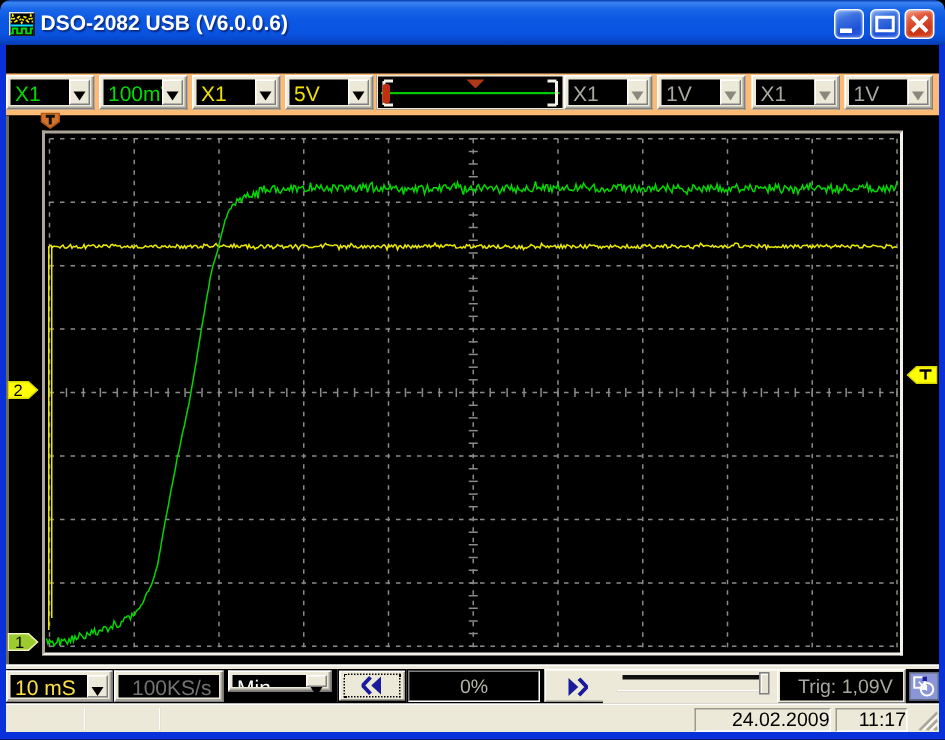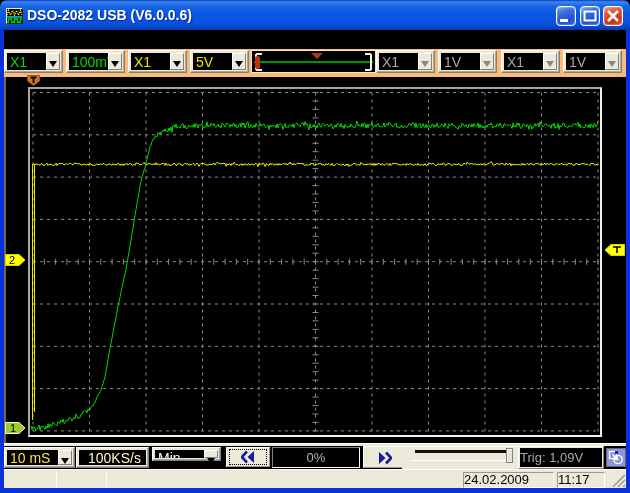--- a/index.html
+++ b/index.html
@@ -23,21 +23,21 @@
 .cbtn:after{content:"";position:absolute;left:2px;top:7px;border:4.5px solid transparent;border-top:6px solid #000;border-bottom:none}
 .cbtn.dis:after{border-top-color:#8a887c}
 
 #scope{position:absolute;left:4px;top:77px;width:622px;height:366px;background:#000}
 #plot{position:absolute;left:24px;top:10px;width:574px;height:350px;border:2px solid;border-color:#aba699 #f4f2e8 #f4f2e8 #aba699;background:#000}
 
 #ridge{position:absolute;left:4px;top:443px;width:622px;height:3px;background:#ece9d8;border-top:1px solid #fff}
 #tb2{position:absolute;left:4px;top:446px;width:622px;height:23px;background:#000}
 
 #status{position:absolute;left:4px;top:469px;width:622px;height:19px;background:#ece9d8;border-top:1px solid #fff}
-.spanel{position:absolute;top:2px;height:16px;border:1px solid;border-color:#9c9a8c #fff #fff #9c9a8c;font-size:12px;color:#000;text-align:left}
+.spanel{position:absolute;top:2px;height:16px;border:1px solid;border-color:#9c9a8c #fff #fff #9c9a8c;font-size:12px;color:#000;text-align:right}
 
 #bl{position:absolute;left:0;top:30px;width:4px;height:458px;background:#0831d9}
 #br{position:absolute;left:626px;top:30px;width:4px;height:458px;background:#0831d9}
 #bb{position:absolute;left:0;top:488px;width:630px;height:5px;background:#0831d9}
 u{text-decoration:underline}
 </style></head><body>
 <div id="win">
 <div id="title">
  <div id="icon"><svg width="15" height="14" viewBox="0 0 15 14">
           <polyline points="0,6 1.5,1.5 3.5,6 5.5,1.5 7.5,6 9.5,1.5 11.5,6 13.5,1.5 15,6" fill="none" stroke="#ffee00" stroke-width="1.4" stroke-dasharray="1.1 1"></polyline>
@@ -239,21 +239,21 @@
         <path d="M9 3 L17 3 M13 3 L13 9" stroke="#000" stroke-width="1.6"></path>
       </svg>
 </div>
 <div id="ridge"></div>
 <div id="tb2">
  <div class="combo" style="left:0px;top:1px;width:71px;height:21px">
         <div class="cfield" style="color:#fde047;line-height:17px">10 mS</div>
         <div class="cbtn"></div>
       </div>
  <div class="combo" style="left:72px;top:1px;width:73px;height:21px">
-        <div class="cfield" style="color:#fef9c3;right:2px;line-height:17px;padding-left:9px">100KS/s</div>
+        <div class="cfield" style="color:#737373;right:2px;line-height:17px;padding-left:9px">100KS/s</div>
       </div>
  <div class="combo" style="left:148px;top:1px;width:69px;height:14px">
         <div class="cfield" style="color:#fff;line-height:17px">Min</div>
         <div class="cbtn"></div>
       </div>
  <div class="abs" style="left:221px;top:0px;width:46px;height:22px;background:#ece9d8;border:1px solid #000;box-shadow:inset 1px 1px 0 #fff,inset -1px -1px 0 #9c9a8c">
    <div class="abs" style="left:3px;top:2px;right:3px;bottom:2px;border:1px dotted #000"></div>
    <svg class="abs" style="left:15px;top:3px" width="15" height="14" viewBox="0 0 15 14">
           <polygon points="13,1 13,13 6.5,7" fill="#1a1a9c"></polygon>
           <polyline points="6,1.5 0.8,7 6,12.5" fill="none" stroke="#1a1a9c" stroke-width="2.6"></polyline>
@@ -265,21 +265,21 @@
           <polygon points="2,1 2,13 8.5,7" fill="#1a1a9c"></polygon>
           <polyline points="9,1.5 14.2,7 9,12.5" fill="none" stroke="#1a1a9c" stroke-width="2.6"></polyline>
         </svg>
  </div>
  <div class="abs" style="left:398px;top:0px;width:116px;height:23px;background:#ece9d8;border-top:1px solid #fff">
    <div class="abs" style="left:13px;top:3px;width:94px;height:3px;background:#101010"></div>
    <div class="abs" style="left:9px;top:13px;width:95px;height:1px;background:#84806f;border-bottom:1px solid #fff"></div>
    <div class="abs" style="left:104px;top:1px;width:7px;height:15px;background:#e8e4d4;border:1px solid #808080;box-shadow:inset 1px 1px 0 #fff"></div>
  </div>
  <div class="abs" style="left:514px;top:0px;width:86px;height:23px;background:#ece9d8;border:1px solid;border-color:#fff #808080 #808080 #fff">
-   <div class="abs" style="left:1px;top:1px;right:1px;bottom:1px;background:#000;color:#a8a8a0;font-size:13px;line-height:19px;padding-left:0">Trig: 1,09V</div>
+   <div class="abs" style="left:1px;top:1px;right:1px;bottom:1px;background:#000;color:#a8a8a0;font-size:13px;line-height:19px;padding-left:12px">Trig: 1,09V</div>
  </div>
  <div class="abs" style="left:602px;top:2px;width:20px;height:19px;background:#8a96d8;border:1px solid #60687a">
    <svg width="18" height="17" viewBox="0 0 18 17">
           <rect x="2.5" y="2.5" width="7" height="7" fill="none" stroke="#fff" stroke-width="1.3"></rect>
           <rect x="8" y="2" width="3" height="3" fill="#2020a0"></rect>
           <circle cx="11" cy="10.5" r="4.2" fill="none" stroke="#fff" stroke-width="1.3"></circle>
           <path d="M5.5 5.5 L10.5 10.5 L10.5 7.5 M10.5 10.5 L7.5 10.5" stroke="#fff" stroke-width="1.1" fill="none"></path>
         </svg>
  </div>
 </div>

